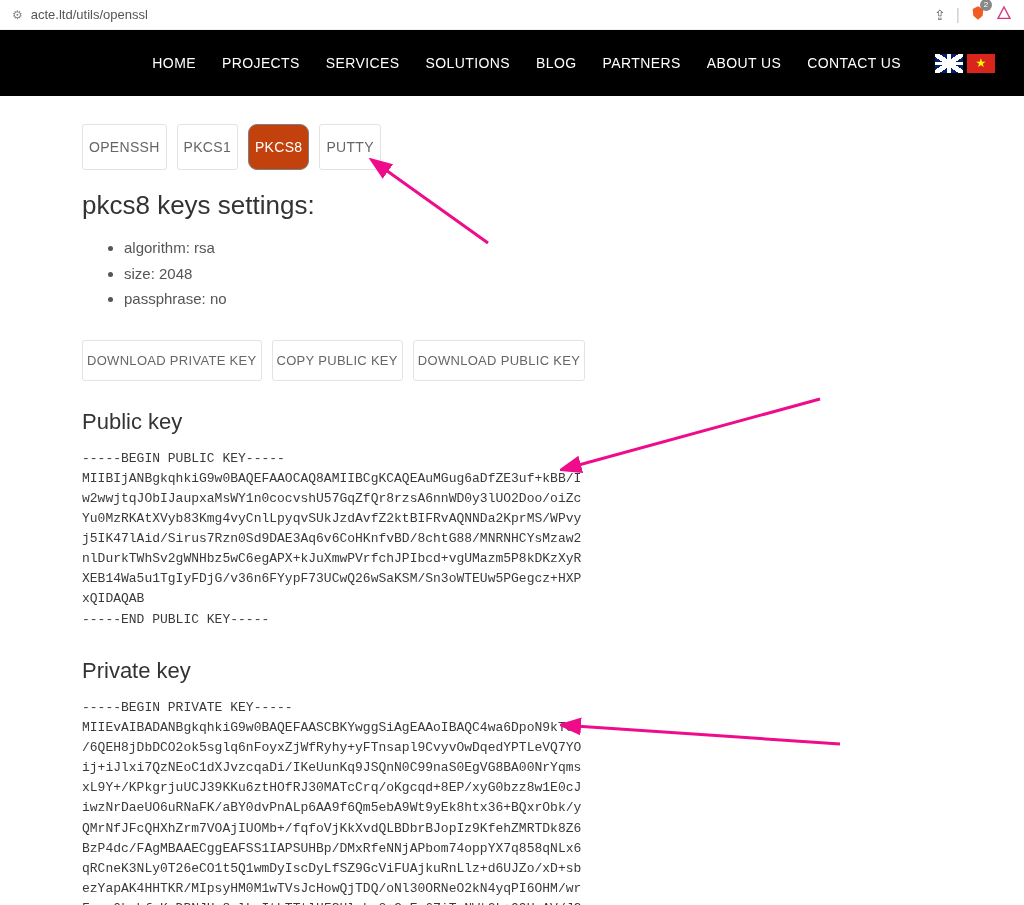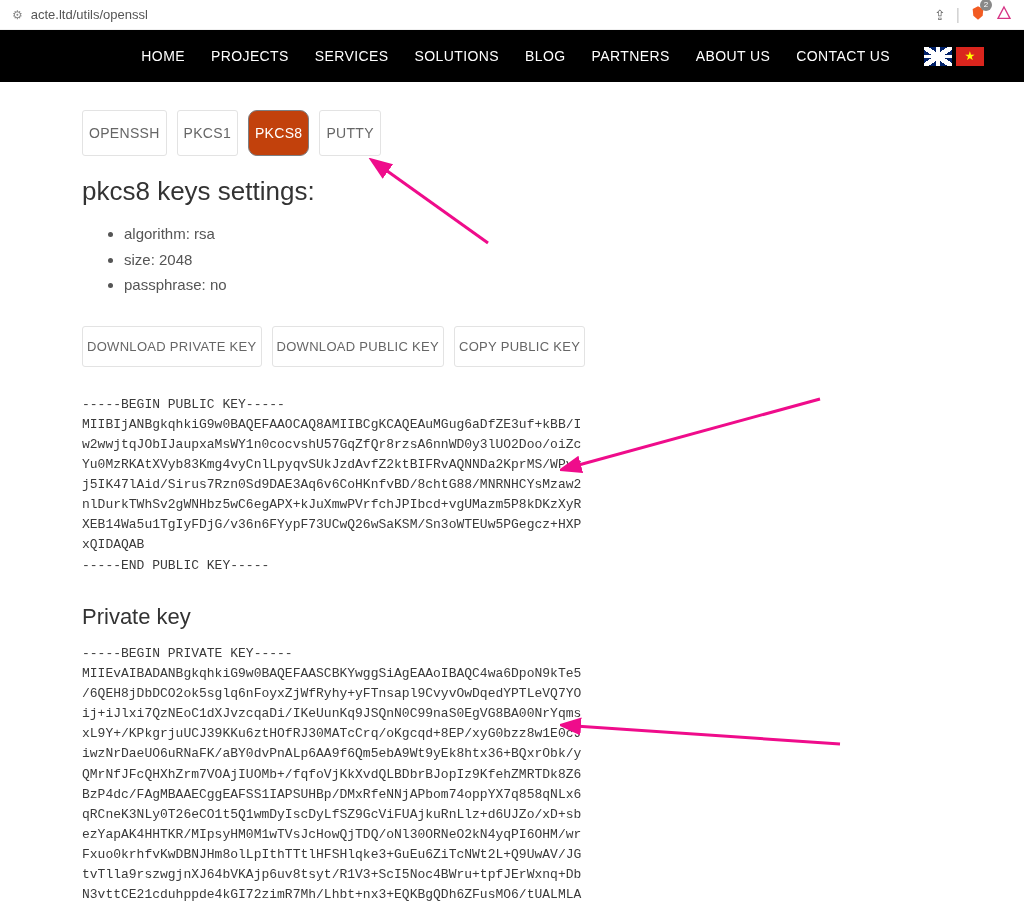--- a/index.html
+++ b/index.html
@@ -6,21 +6,21 @@
     body { font-family: -apple-system, BlinkMacSystemFont, "Segoe UI", sans-serif; background: #fff; width: 1024px; }
     .browser-bar { height: 30px; background: #fff; display: flex; align-items: center; padding: 0 12px; border-bottom: 1px solid #f0f0f0; justify-content: space-between; }
     .browser-bar-left { display: flex; align-items: center; gap: 8px; }
     .url-icon { color: #888; font-size: 12px; }
     .url-text { color: #555; font-size: 13px; }
     .browser-bar-right { display: flex; align-items: center; gap: 10px; }
     .share-icon, .shield-icon, .tri-icon { font-size: 14px; color: #666; }
     .shield-badge { position: relative; }
     .shield-badge .badge { position: absolute; top: -6px; right: -6px; background: #888; color: #fff; border-radius: 50%; width: 12px; height: 12px; font-size: 8px; display: flex; align-items: center; justify-content: center; }
 
-    .navbar { background: #000; height: 52px; display: flex; align-items: center; justify-content: flex-end; padding: 0 40px; gap: 26px; }
+    .navbar { background: #000; height: 66px; display: flex; align-items: center; justify-content: flex-end; padding: 0 29px; gap: 26px; }
     .nav-link { color: #fff; font-size: 14px; font-weight: 500; letter-spacing: 0.4px; text-decoration: none; }
     .flags { display: flex; gap: 4px; margin-left: 8px; }
     .flag { width: 28px; height: 19px; display: inline-block; }
     .flag-uk { background: linear-gradient(to bottom, #012169 0%, #012169 100%); position: relative; overflow: hidden; }
     .flag-uk::before { content: ""; position: absolute; inset: 0; background:
       linear-gradient(to bottom right, transparent 42%, #fff 42%, #fff 58%, transparent 58%),
       linear-gradient(to top right, transparent 42%, #fff 42%, #fff 58%, transparent 58%);
     }
     .flag-uk::after { content: ""; position: absolute; inset: 0; background:
       linear-gradient(to right, transparent 42%, #fff 42%, #fff 58%, transparent 58%),
@@ -103,24 +103,25 @@
 
   <h2 class="settings-title">pkcs8 keys settings:</h2>
   <ul class="settings-list">
     <li>algorithm: rsa</li>
     <li>size: 2048</li>
     <li>passphrase: no</li>
   </ul>
 
   <div class="actions">
     <button class="action-btn">DOWNLOAD PRIVATE KEY</button>
+    <button class="action-btn">COPY PUBLIC KEY</button>
     <button class="action-btn">DOWNLOAD PUBLIC KEY</button>
-    <button class="action-btn">COPY PUBLIC KEY</button>
   </div>
 
+  <h3 class="section-title">Public key</h3>
   <pre class="keyblock">-----BEGIN PUBLIC KEY-----
 MIIBIjANBgkqhkiG9w0BAQEFAAOCAQ8AMIIBCgKCAQEAuMGug6aDfZE3uf+kBB/I
 w2wwjtqJObIJaupxaMsWY1n0cocvshU57GqZfQr8rzsA6nnWD0y3lUO2Doo/oiZc
 Yu0MzRKAtXVyb83Kmg4vyCnlLpyqvSUkJzdAvfZ2ktBIFRvAQNNDa2KprMS/WPvy
 j5IK47lAid/Sirus7Rzn0Sd9DAE3Aq6v6CoHKnfvBD/8chtG88/MNRNHCYsMzaw2
 nlDurkTWhSv2gWNHbz5wC6egAPX+kJuXmwPVrfchJPIbcd+vgUMazm5P8kDKzXyR
 XEB14Wa5u1TgIyFDjG/v36n6FYypF73UCwQ26wSaKSM/Sn3oWTEUw5PGegcz+HXP
 xQIDAQAB
 -----END PUBLIC KEY-----</pre>
 

